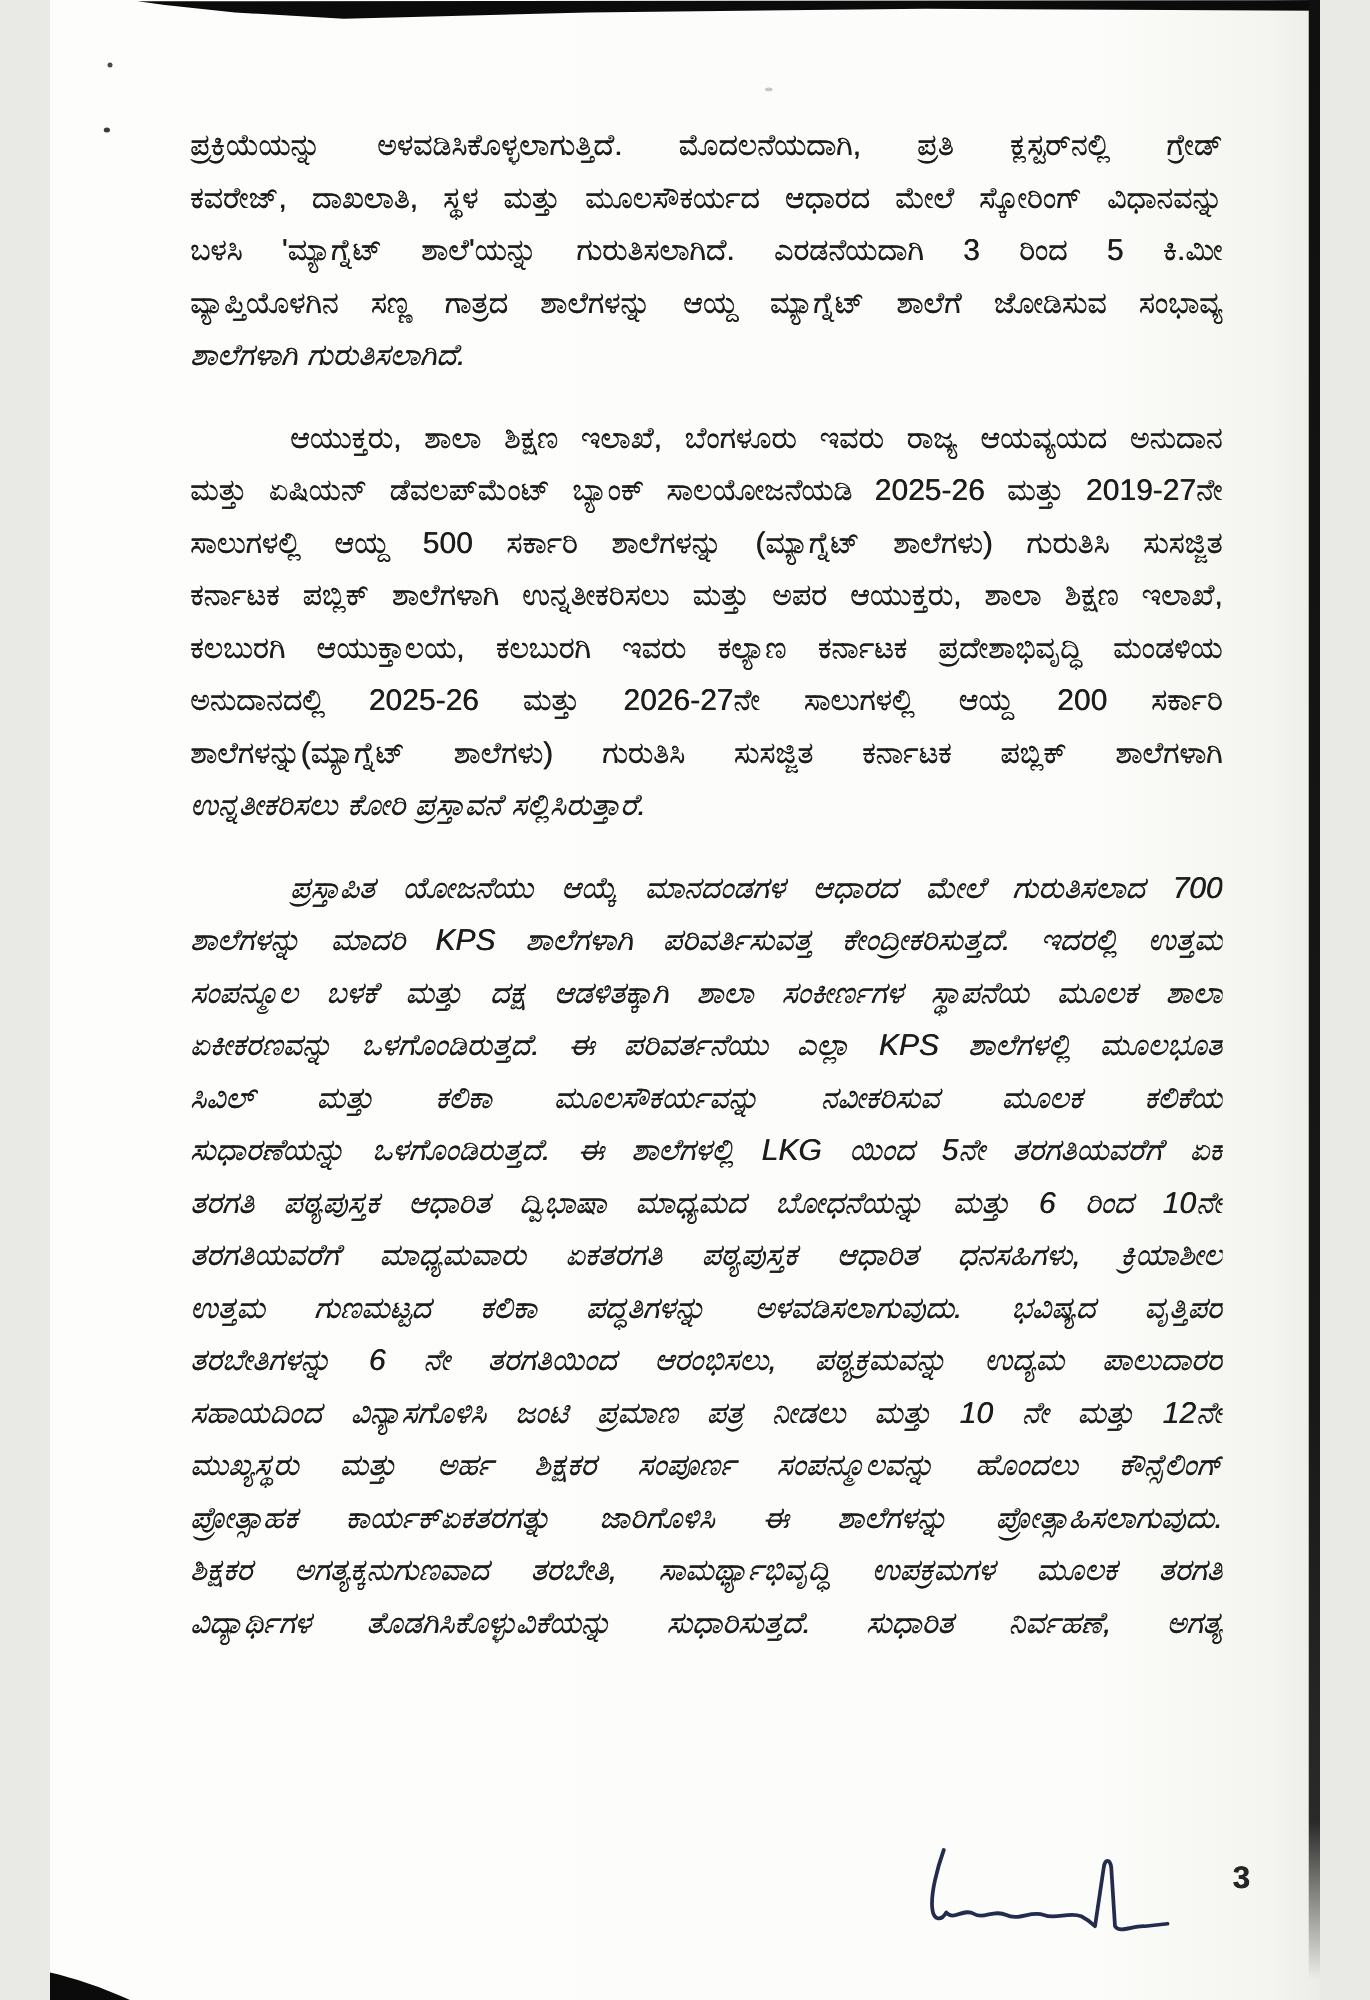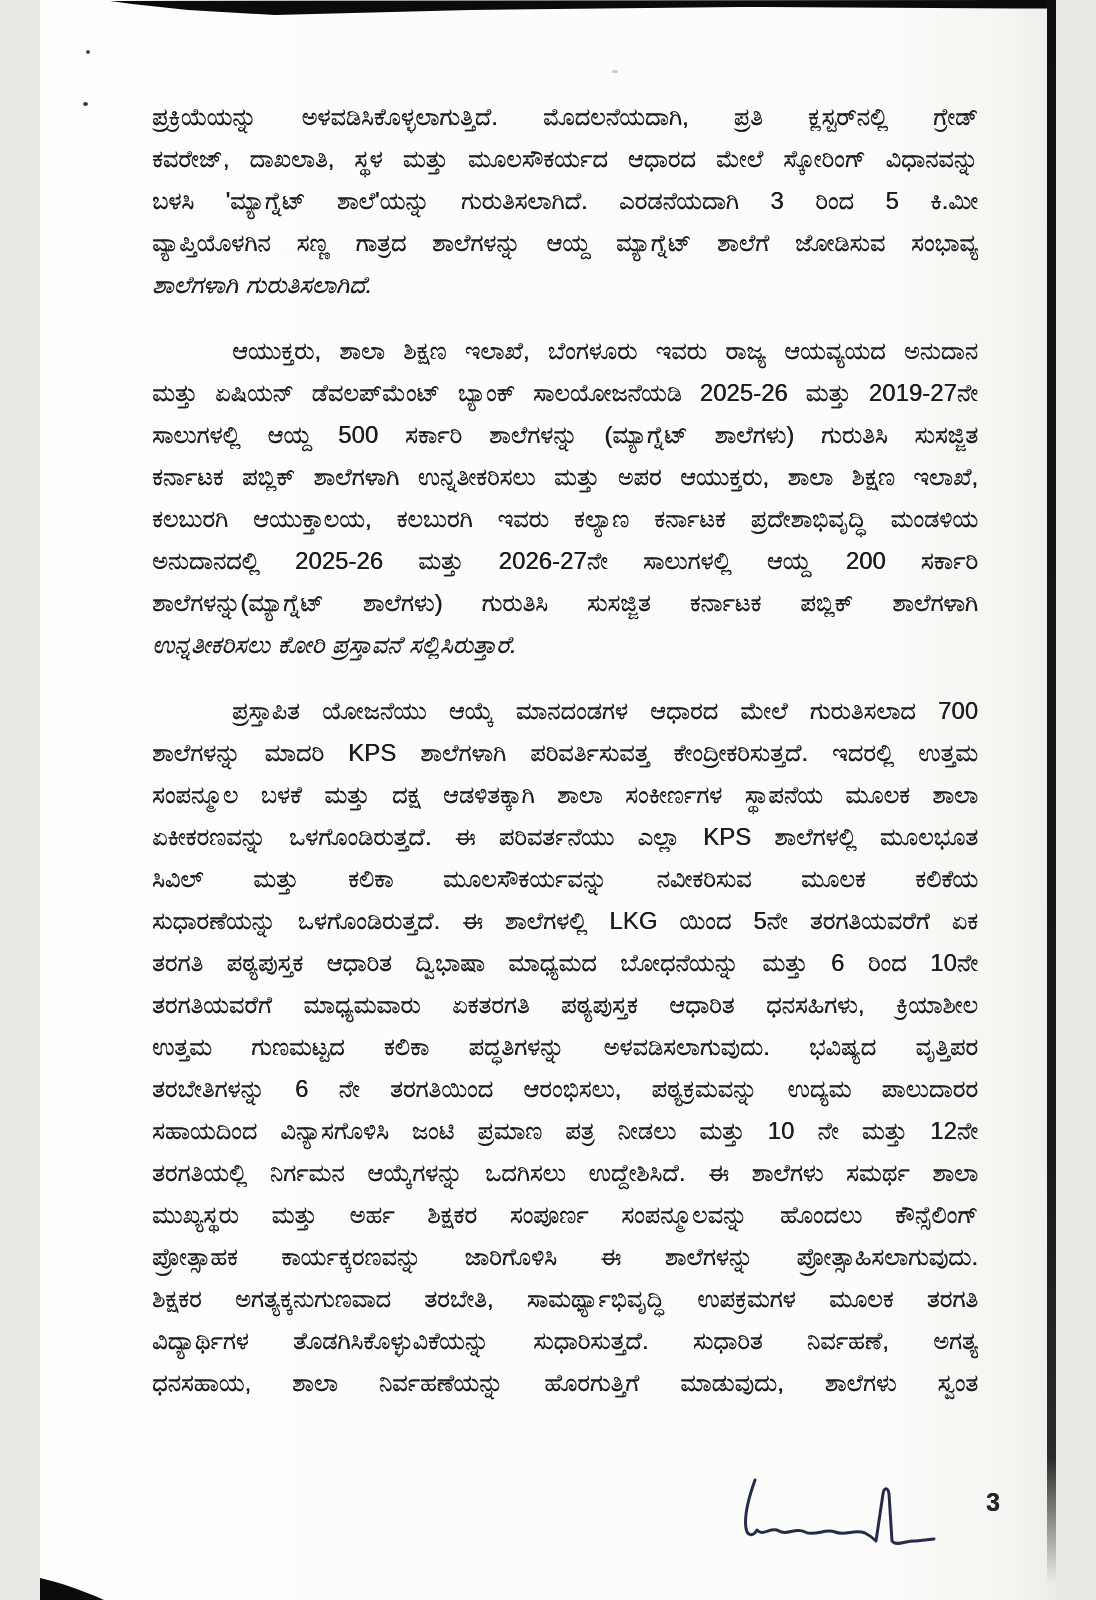--- a/index.html
+++ b/index.html
@@ -24,21 +24,21 @@
   .speck2{left:43px;top:102px;width:5px;height:4px;background:#3c3c3c;}
   .speck3{left:572px;top:70px;width:6px;height:3px;background:#c9c9c4;}
 
   
   .textblock{
     position:absolute;left:112px;top:96px;width:826px;
     font-size:24px;
     text-shadow:0.4px 0 0 currentColor; 
   }
   .para{margin:0 0 24px 0;}
-  .para:last-child{margin-bottom:0;}
+  .para:last-child{margin-bottom:0;font-style:italic;}
   .line{
     height:42px;line-height:42px;
     overflow:hidden;white-space:nowrap;
     text-align:justify;
     text-align-last:justify;
     word-spacing:1px;
   }
   .line.indent{text-indent:80px;}
   .line.end{text-align-last:left;font-style:italic;}
 
@@ -89,26 +89,24 @@
         <div class="line">ಶಾಲೆಗಳನ್ನು ಮಾದರಿ KPS ಶಾಲೆಗಳಾಗಿ ಪರಿವರ್ತಿಸುವತ್ತ ಕೇಂದ್ರೀಕರಿಸುತ್ತದೆ. ಇದರಲ್ಲಿ ಉತ್ತಮ</div>
         <div class="line">ಸಂಪನ್ಮೂಲ ಬಳಕೆ ಮತ್ತು ದಕ್ಷ ಆಡಳಿತಕ್ಕಾಗಿ ಶಾಲಾ ಸಂಕೀರ್ಣಗಳ ಸ್ಥಾಪನೆಯ ಮೂಲಕ ಶಾಲಾ</div>
         <div class="line">ಏಕೀಕರಣವನ್ನು ಒಳಗೊಂಡಿರುತ್ತದೆ. ಈ ಪರಿವರ್ತನೆಯು ಎಲ್ಲಾ KPS ಶಾಲೆಗಳಲ್ಲಿ ಮೂಲಭೂತ</div>
         <div class="line">ಸಿವಿಲ್ ಮತ್ತು ಕಲಿಕಾ ಮೂಲಸೌಕರ್ಯವನ್ನು ನವೀಕರಿಸುವ ಮೂಲಕ ಕಲಿಕೆಯ</div>
         <div class="line">ಸುಧಾರಣೆಯನ್ನು ಒಳಗೊಂಡಿರುತ್ತದೆ. ಈ ಶಾಲೆಗಳಲ್ಲಿ LKG ಯಿಂದ 5ನೇ ತರಗತಿಯವರೆಗೆ ಏಕ</div>
         <div class="line">ತರಗತಿ ಪಠ್ಯಪುಸ್ತಕ ಆಧಾರಿತ ದ್ವಿಭಾಷಾ ಮಾಧ್ಯಮದ ಬೋಧನೆಯನ್ನು ಮತ್ತು 6 ರಿಂದ 10ನೇ</div>
         <div class="line">ತರಗತಿಯವರೆಗೆ ಮಾಧ್ಯಮವಾರು ಏಕತರಗತಿ ಪಠ್ಯಪುಸ್ತಕ ಆಧಾರಿತ ಧನಸಹಿಗಳು, ಕ್ರಿಯಾಶೀಲ</div>
         <div class="line">ಉತ್ತಮ ಗುಣಮಟ್ಟದ ಕಲಿಕಾ ಪದ್ಧತಿಗಳನ್ನು ಅಳವಡಿಸಲಾಗುವುದು. ಭವಿಷ್ಯದ ವೃತ್ತಿಪರ</div>
         <div class="line">ತರಬೇತಿಗಳನ್ನು 6 ನೇ ತರಗತಿಯಿಂದ ಆರಂಭಿಸಲು, ಪಠ್ಯಕ್ರಮವನ್ನು ಉದ್ಯಮ ಪಾಲುದಾರರ</div>
         <div class="line">ಸಹಾಯದಿಂದ ವಿನ್ಯಾಸಗೊಳಿಸಿ ಜಂಟಿ ಪ್ರಮಾಣ ಪತ್ರ ನೀಡಲು ಮತ್ತು 10 ನೇ ಮತ್ತು 12ನೇ</div>
-        <div class="line">ತರಗತಿಯಲ್ಲಿ ನಿರ್ಗಮನ ಆಯ್ಕೆಗಳನ್ನು ಒದಗಿಸಲು ಉದ್ದೇಶಿಸಿದೆ. ಈ ಶಾಲೆಗಳು ಸಮರ್ಥ ಶಾಲಾ</div>
         <div class="line">ಮುಖ್ಯಸ್ಥರು ಮತ್ತು ಅರ್ಹ ಶಿಕ್ಷಕರ ಸಂಪೂರ್ಣ ಸಂಪನ್ಮೂಲವನ್ನು ಹೊಂದಲು ಕೌನ್ಸೆಲಿಂಗ್</div>
-        <div class="line">ಪ್ರೋತ್ಸಾಹಕ ಕಾರ್ಯಕ್ಕರಣವನ್ನು ಜಾರಿಗೊಳಿಸಿ ಈ ಶಾಲೆಗಳನ್ನು ಪ್ರೋತ್ಸಾಹಿಸಲಾಗುವುದು.</div>
+        <div class="line">ಪ್ರೋತ್ಸಾಹಕ ಕಾರ್ಯಕ್ಏಕತರಗತ್ನು ಜಾರಿಗೊಳಿಸಿ ಈ ಶಾಲೆಗಳನ್ನು ಪ್ರೋತ್ಸಾಹಿಸಲಾಗುವುದು.</div>
         <div class="line">ಶಿಕ್ಷಕರ ಅಗತ್ಯಕ್ಕನುಗುಣವಾದ ತರಬೇತಿ, ಸಾಮರ್ಥ್ಯಾಭಿವೃದ್ಧಿ ಉಪಕ್ರಮಗಳ ಮೂಲಕ ತರಗತಿ</div>
         <div class="line">ವಿದ್ಯಾರ್ಥಿಗಳ ತೊಡಗಿಸಿಕೊಳ್ಳುವಿಕೆಯನ್ನು ಸುಧಾರಿಸುತ್ತದೆ. ಸುಧಾರಿತ ನಿರ್ವಹಣೆ, ಅಗತ್ಯ</div>
-        <div class="line">ಧನಸಹಾಯ, ಶಾಲಾ ನಿರ್ವಹಣೆಯನ್ನು ಹೊರಗುತ್ತಿಗೆ ಮಾಡುವುದು, ಶಾಲೆಗಳು ಸ್ವಂತ</div>
       </div>
   </main>
 
   <svg class="signature" viewBox="0 0 218 92">
     <path d="M22,14 C17,28 11,50 13,62 C14,70 20,71 24,64
              C30,71 38,60 46,65 C54,70 62,61 72,66 C82,71 92,62 102,66
              C112,70 122,63 132,67 C136,69 140,72 143,75
              L150,28 C151,21 155,21 156,28 L159,75
              C163,81 174,74 183,75 L201,73" fill="none" stroke="#242c4e" stroke-width="3" stroke-linecap="round" stroke-linejoin="round"></path>
   </svg>

